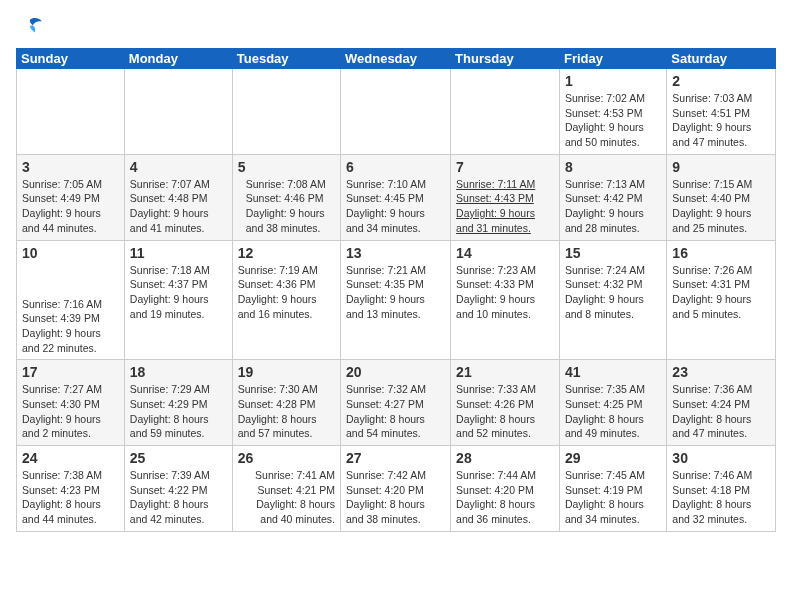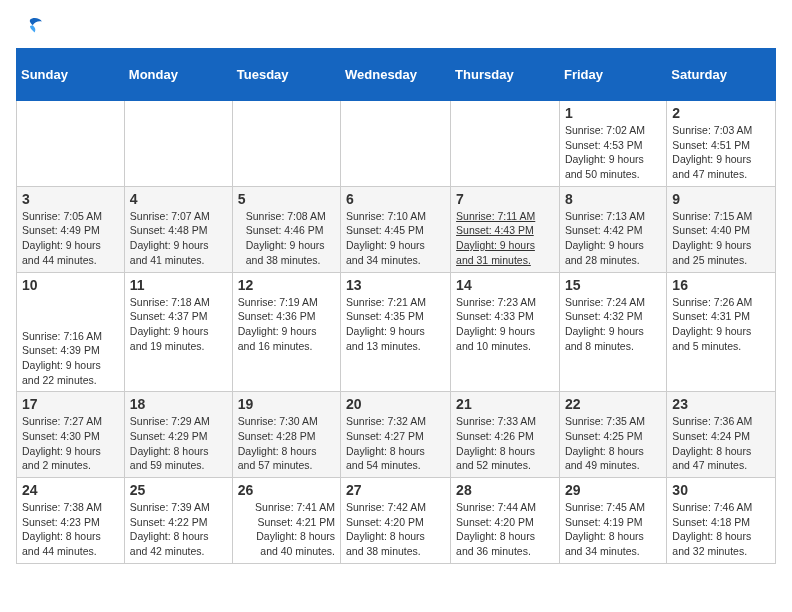--- a/index.html
+++ b/index.html
@@ -30,21 +30,21 @@
     .month-title { font-size: 36px; font-weight: bold; color: #333; }
     .subtitle { font-size: 15px; color: #555; }
     table {
       width: 100%;
       border-collapse: collapse;
       font-size: 11px;
     }
     thead tr th {
       background: #1565c0;
       color: #fff;
-      padding: 18px 4px;
+      padding: 2px 4px;
       text-align: left;
       font-size: 13px;
       font-weight: bold;
       border: 1px solid #1565c0;
     }
     tbody tr td {
       border: 1px solid #ccc;
       vertical-align: top;
       padding: 4px 5px;
       height: 80px;
@@ -251,21 +251,21 @@
 and 54 minutes.</div>
         </td>
         <td>
           <span class="day-num">21</span>
           <div class="day-info" style="white-space: pre-line;">Sunrise: 7:33 AM
 Sunset: 4:26 PM
 Daylight: 8 hours
 and 52 minutes.</div>
         </td>
         <td>
-          <span class="day-num">22</span>
+          <span class="day-num">41</span>
           <div class="day-info" style="white-space: pre-line;">Sunrise: 7:35 AM
 Sunset: 4:25 PM
 Daylight: 8 hours
 and 49 minutes.</div>
         </td>
         <td>
           <span class="day-num">23</span>
           <div class="day-info" style="white-space: pre-line;">Sunrise: 7:36 AM
 Sunset: 4:24 PM
 Daylight: 8 hours

